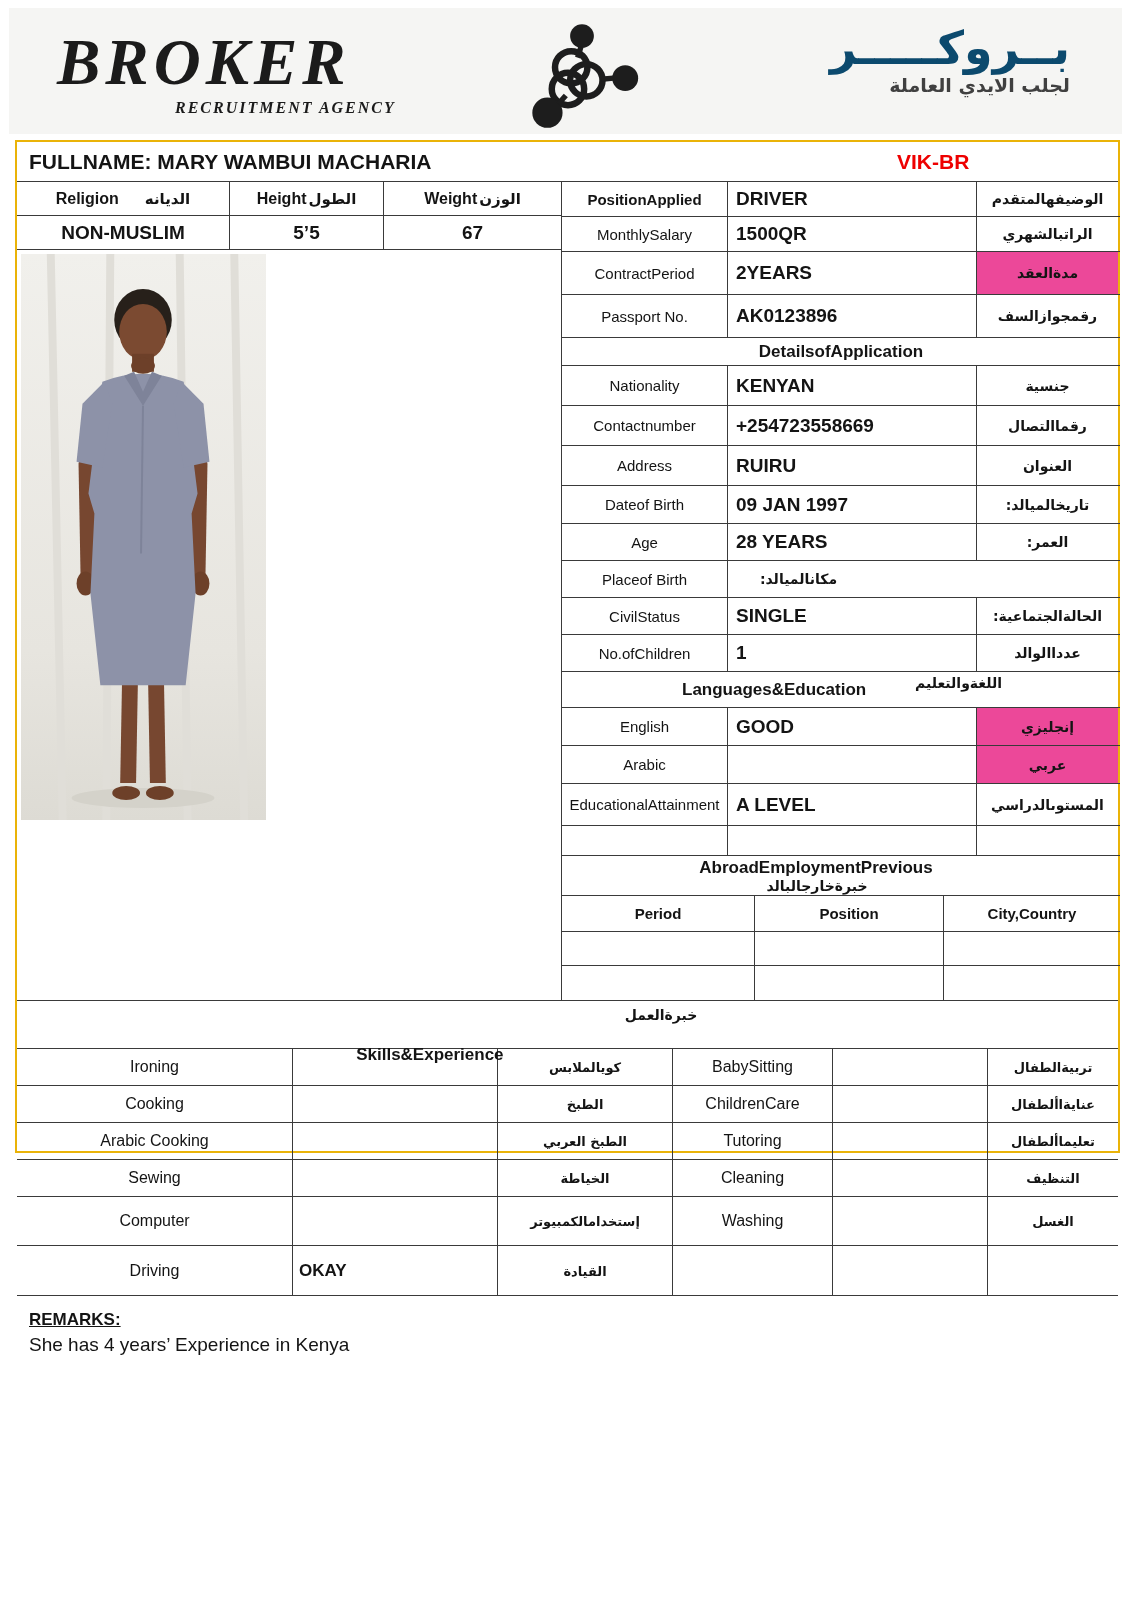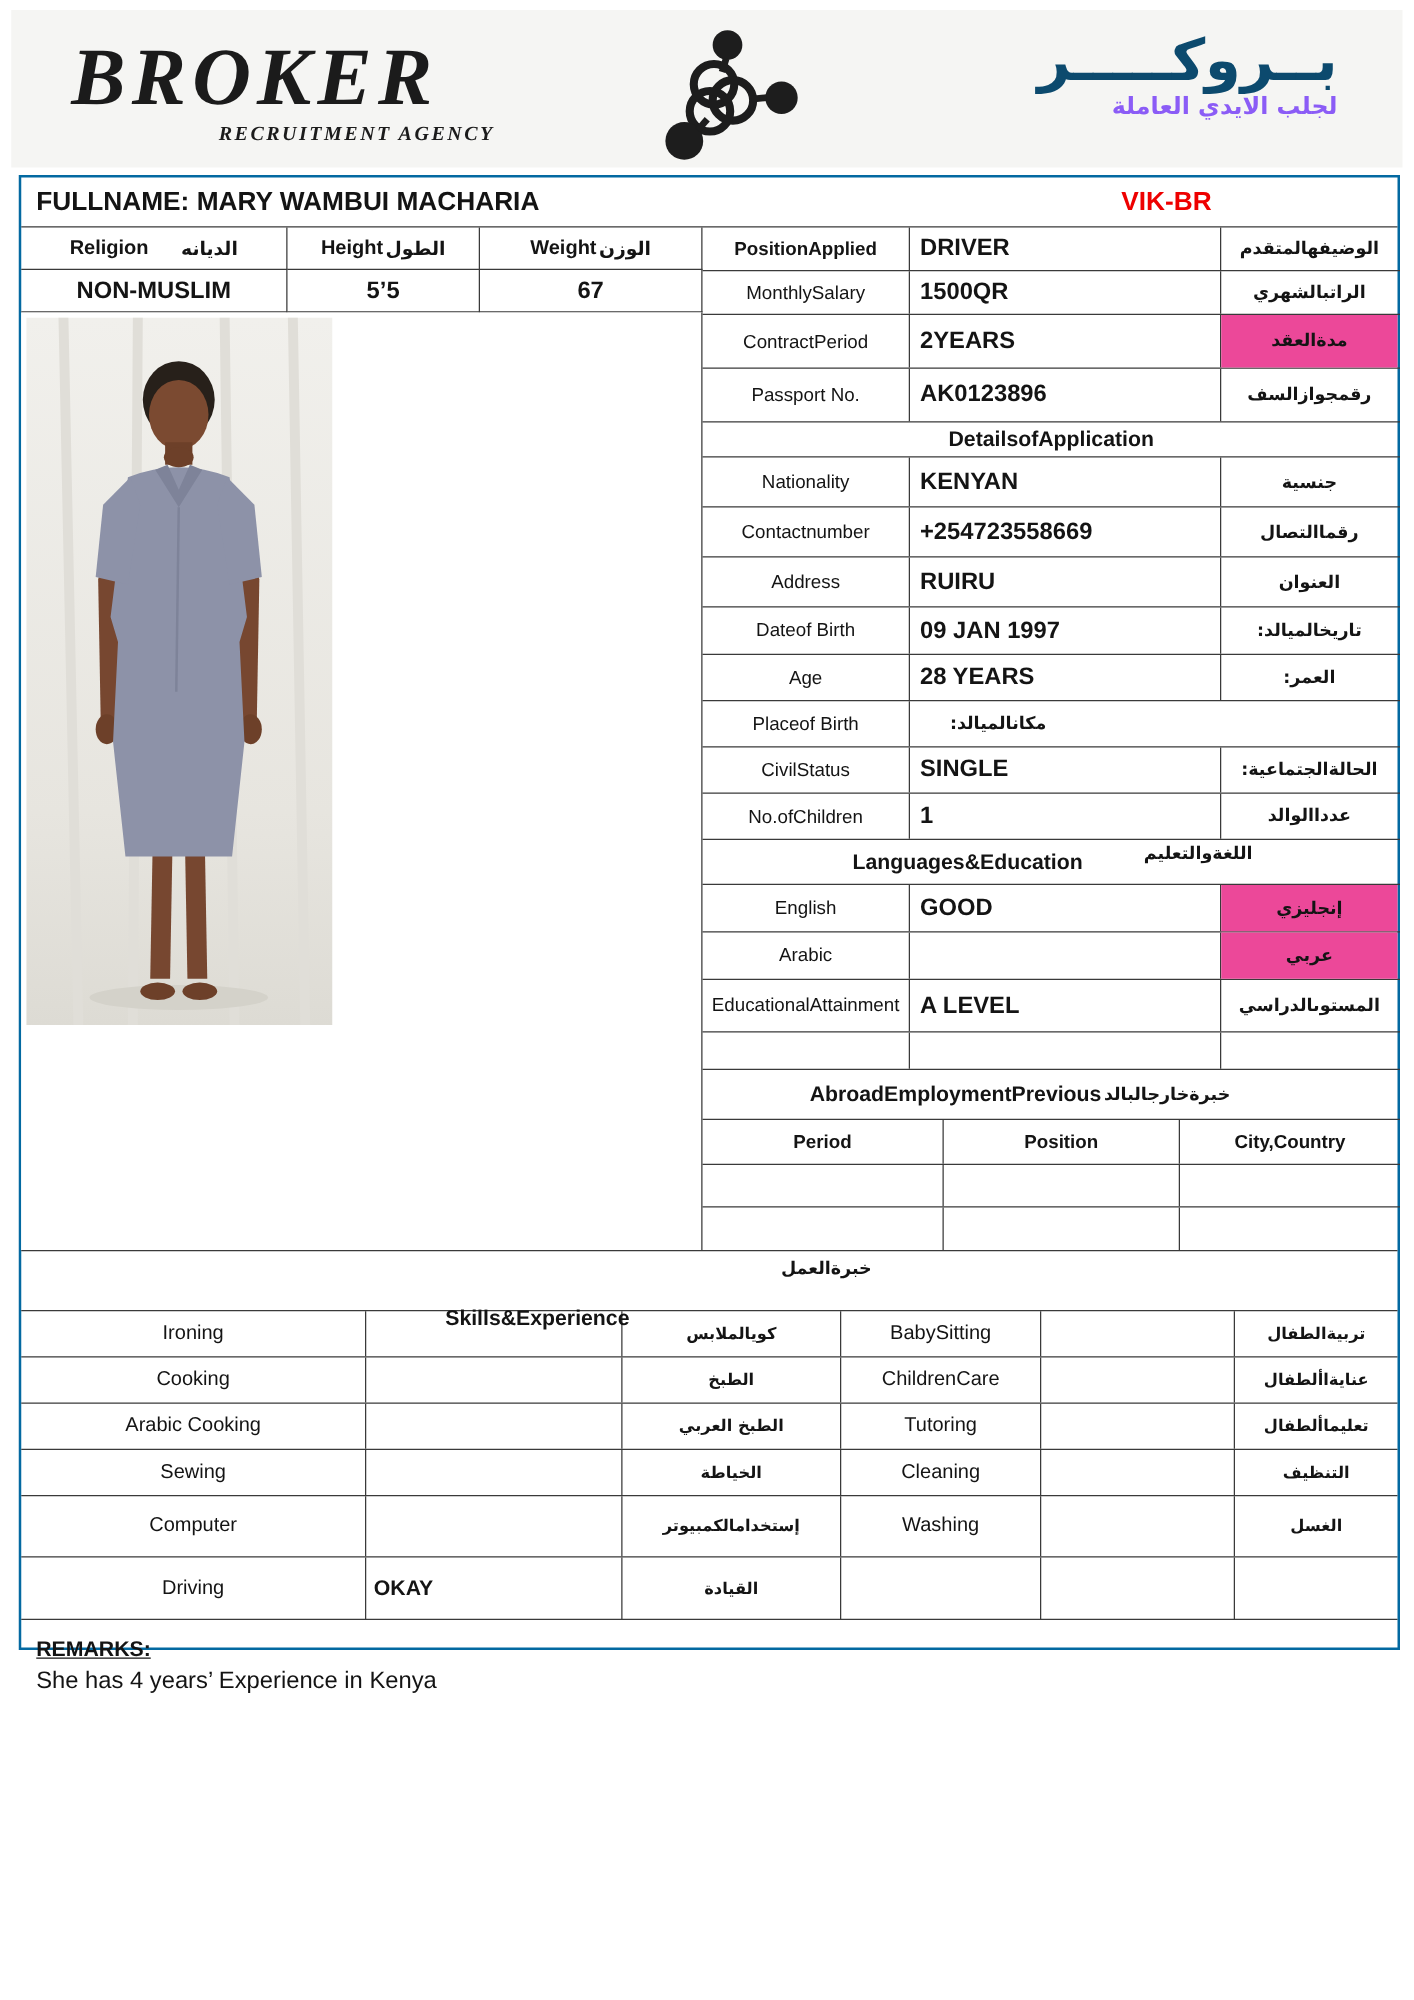--- a/index.html
+++ b/index.html
@@ -26,26 +26,26 @@
   }
   .brand-sub {
     font-family: "Liberation Serif", serif;
     font-style: italic; font-weight: bold;
     font-size: 16px; letter-spacing: 2px; color: #1b1b1b;
     margin-left: 118px; margin-top: 4px;
   }
   .logo-wrap { position: absolute; left: 488px; top: 14px; width: 170px; height: 108px; }
   .brand-ar-block { position: absolute; right: 52px; top: 8px; text-align: right; }
   .brand-ar-name { font-family: "DejaVu Sans", sans-serif; font-weight: bold; font-size: 46px; color: #0c4a6e; line-height: 1.4; }
-  .brand-ar-sub { font-family: "DejaVu Sans", sans-serif; font-weight: bold; font-size: 19px; color: #8b5cf6; margin-top: -6px; }
+  .brand-ar-sub { font-family: "DejaVu Sans", sans-serif; font-weight: bold; font-size: 19px; color: #404040; margin-top: -6px; }
 
   
   .form {
-    position: absolute; left: 15px; top: 140px; width: 1105px; height: 1180px;
-    border: 2px solid #0369a1; background: #fff;
+    position: absolute; left: 15px; top: 140px; width: 1105px; height: 1013px;
+    border: 2px solid #eab308; background: #fff;
   }
   .row-fullname {
     position: absolute; left: 0; top: 0; width: 100%; height: 40px;
     border-bottom: 1px solid #3a3a3a;
   }
   .fn-text { position: absolute; left: 12px; top: 8px; font-size: 21px; font-weight: bold; }
   .fn-code { position: absolute; left: 880px; top: 8px; font-size: 21px; font-weight: bold; color: #ee0000; }
 
   
   .phys {
@@ -83,21 +83,21 @@
   .h28 { height: 28px; } .h30 { height: 30px; } .h34 { height: 34px; }
   .h35 { height: 35px; } .h36 { height: 36px; } .h37 { height: 37px; }
   .h38 { height: 38px; } .h40 { height: 40px; } .h42 { height: 42px; }
   .h43 { height: 43px; } .h49 { height: 49px; } .h50 { height: 50px; }
   .sect { display: flex; align-items: center; justify-content: center;
     border-bottom: 1px solid #3a3a3a; font-weight: bold; font-size: 17px; position: relative; }
   .sect .ar-side { position: absolute; right: 118px; top: 3px; font-weight: bold; font-size: 14px; }
   .sect.lang-head { justify-content: flex-start; }
   .sect.lang-head .en-title { position: absolute; left: 120px; top: 50%; transform: translateY(-50%); }
   .abroad-head { display: flex; align-items: center; justify-content: center;
-    border-bottom: 1px solid #3a3a3a; font-weight: bold; font-size: 17px; padding-right: 50px; }
+    border-bottom: 1px solid #3a3a3a; font-weight: bold; font-size: 17px; padding-right: 50px; flex-direction: column; }
   .abroad-head .ar { font-size: 14px; margin-left: 2px; }
   .arow { display: flex; width: 100%; border-bottom: 1px solid #3a3a3a; }
   .arow .a1 { width: 193px; border-right: 1px solid #3a3a3a; }
   .arow .a2 { width: 189px; border-right: 1px solid #3a3a3a; }
   .arow .a3 { width: 176px; }
   .arow div { display: flex; align-items: center; justify-content: center; font-weight: bold; font-size: 15px; }
   .arow.empty div { font-weight: normal; }
   .arow:last-child { border-bottom: none; }
 
   

